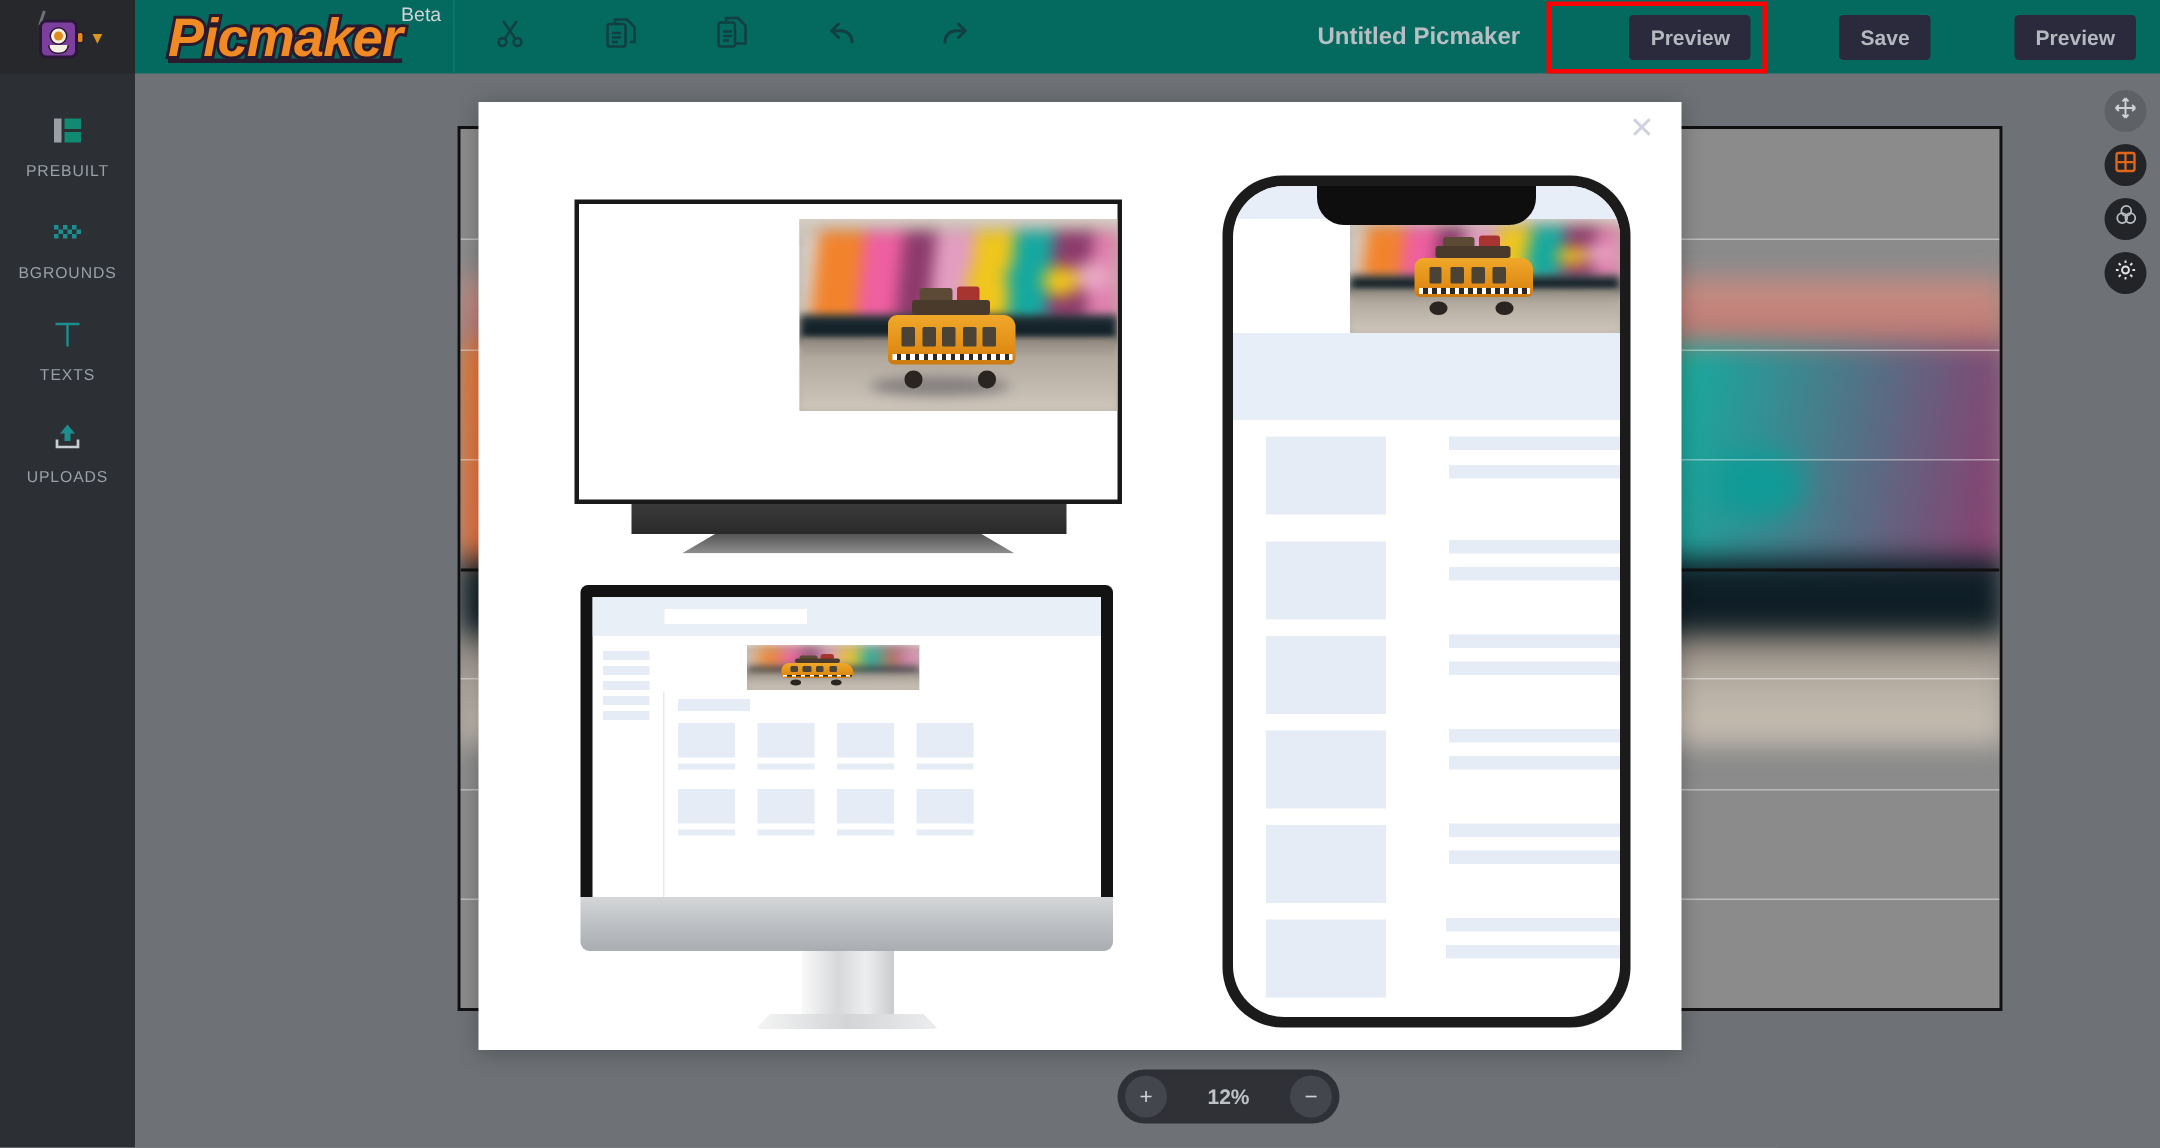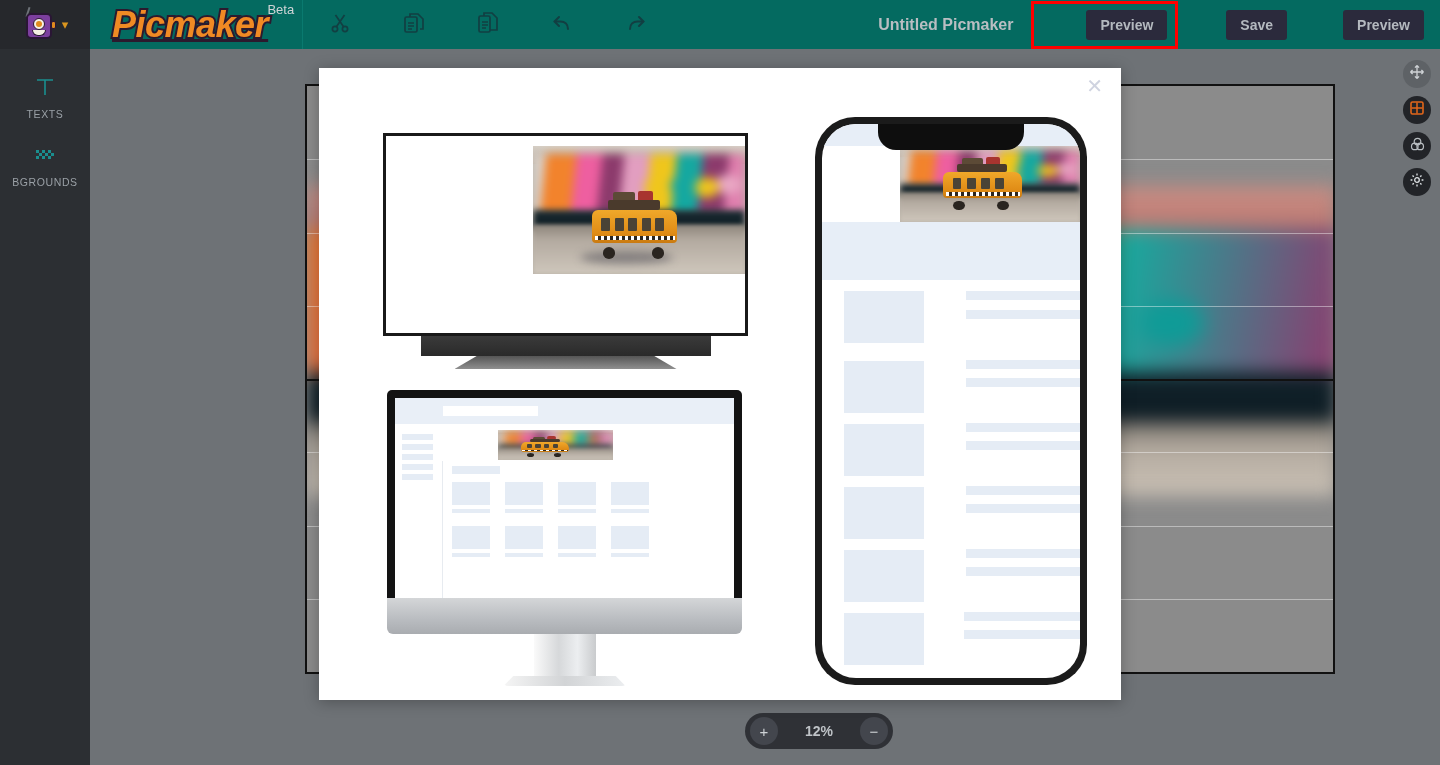--- a/index.html
+++ b/index.html
@@ -353,50 +353,69 @@
         <div class="robot-body"></div>
         <div class="robot-ear"></div>
         <div class="robot-eye"></div>
         <div class="robot-pupil"></div>
         <div class="robot-mouth"></div>
       </div>
       <span class="chev">▾</span>
     </div>
 
     <div class="rail-items">
-
-
       <div class="rail-item">
         <span class="rail-ico">
           <svg width="24" height="24" viewBox="0 0 24 24">
-            <path d="M4 5h16M12 5v15" stroke="#1a8f8f" stroke-width="1.6" fill="none"></path>
-          </svg>
-        </span>
-        <span class="rail-label">TEXTS</span>
-      </div>
+            <rect x="3" y="4" width="5" height="16" fill="#9aa0a6"></rect>
+            <rect x="10" y="4" width="11" height="7" fill="#108a72"></rect>
+            <rect x="10" y="13" width="11" height="7" fill="#108a72"></rect>
+          </svg>
+        </span>
+        <span class="rail-label">PREBUILT</span>
+      </div>
+
 
       <div class="rail-item">
         <span class="rail-ico">
           <svg width="24" height="24" viewBox="0 0 24 24">
             <g fill="#1a8f8f">
               <rect x="3" y="7" width="3" height="3"></rect>
                 <rect x="9" y="7" width="3" height="3"></rect>
                 <rect x="15" y="7" width="3" height="3"></rect>
               <rect x="6" y="10" width="3" height="3"></rect>
                 <rect x="12" y="10" width="3" height="3"></rect>
                 <rect x="18" y="10" width="3" height="3"></rect>
               <rect x="3" y="13" width="3" height="3"></rect>
                 <rect x="9" y="13" width="3" height="3"></rect>
                 <rect x="15" y="13" width="3" height="3"></rect>
             </g>
           </svg>
         </span>
         <span class="rail-label">BGROUNDS</span>
       </div>
 
+      <div class="rail-item">
+        <span class="rail-ico">
+          <svg width="24" height="24" viewBox="0 0 24 24">
+            <path d="M4 5h16M12 5v15" stroke="#1a8f8f" stroke-width="1.6" fill="none"></path>
+          </svg>
+        </span>
+        <span class="rail-label">TEXTS</span>
+      </div>
+
+      <div class="rail-item">
+        <span class="rail-ico">
+          <svg width="24" height="24" viewBox="0 0 24 24">
+            <path d="M12 4l5 6h-3v5h-4v-5H7l5-6z" fill="#1a8f8f"></path>
+            <path d="M5 14v5h14v-5" stroke="#c9ced2" stroke-width="1.8" fill="none"></path>
+          </svg>
+        </span>
+        <span class="rail-label">UPLOADS</span>
+      </div>
     </div>
   </div>
 
   <div class="header">
     <div class="logo-wrap">
       <span class="logo-text">Picmaker</span>
       <span class="beta">Beta</span>
     </div>
     <div class="hdr-div"></div>
 

